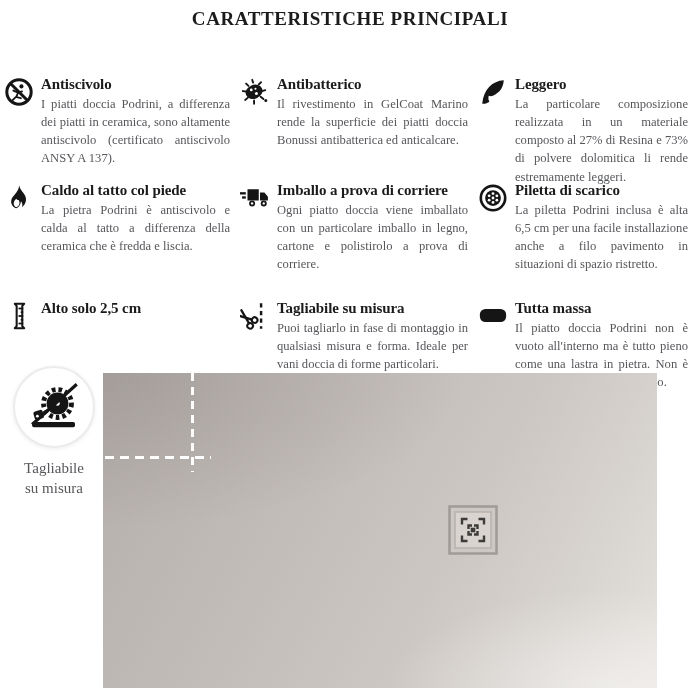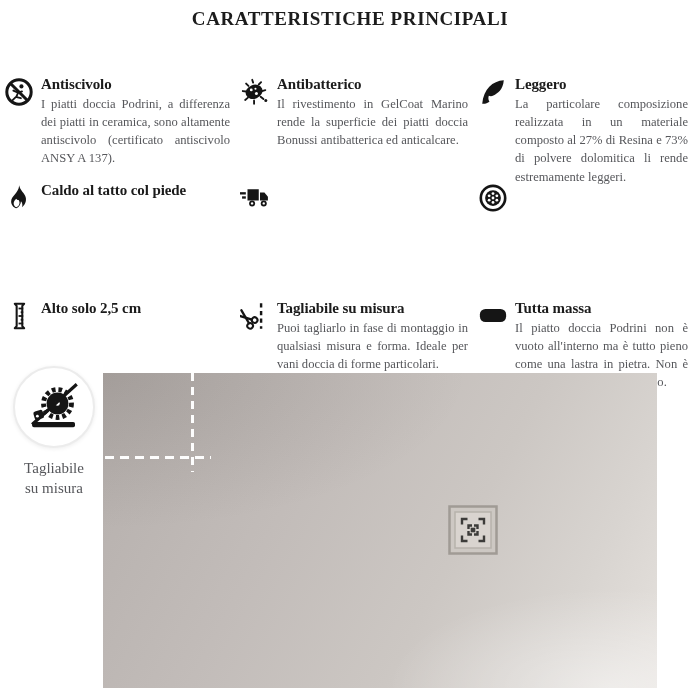--- a/index.html
+++ b/index.html
@@ -98,52 +98,61 @@
 
     <div class="feature">
       <span class="f-icon">
         <svg viewBox="0 0 32 32">
           <path d="M16.2,2.5 C16.9,7.3 20.6,9.9 22.4,13.4 C24.6,17.6 23.3,22.9 19.2,25.8 C20,23.6 19.6,21.3 18.1,19.5 C17.9,22.9 16.1,25.8 13.1,27 C9.9,26.1 7.6,23.1 7.6,19.7 C7.6,16.4 9.5,14.4 11.3,12.4 C13.6,9.9 15.9,7 16.2,2.5 Z" fill="#151515"></path>
           <path d="M15.6,18.2 C16.8,19.9 16.9,22 15.8,23.7 C15.1,24.8 14,25.6 12.8,25.9 C11.2,25 10.3,23.4 10.3,21.7 C10.3,19.5 11.8,18.2 13,16.8 C13.7,17.8 14.7,18.4 15.6,18.2 Z" fill="#fff"></path>
         </svg>
       </span>
       <div class="f-text">
         <h3 class="f-heading">Caldo al tatto col piede</h3>
+        <p class="f-body">La pietra Podrini è antiscivolo e calda al tatto a differenza della ceramica che è fredda e liscia.</p>
       </div>
     </div>
 
     <div class="feature">
       <span class="f-icon">
         <svg viewBox="0 0 36 28">
           <rect x="0" y="7" width="7" height="2.8" fill="#151515"></rect>
           <rect x="2.5" y="12" width="4.5" height="2.8" fill="#151515"></rect>
           <rect x="9" y="3.5" width="13.5" height="13.5" fill="#151515"></rect>
           <path d="M24,7.5 h5.3 l4.2,5 v4.5 h-9.5 z" fill="#151515"></path>
           <circle cx="14.5" cy="20.5" r="3.6" fill="#151515"></circle>
             <circle cx="14.5" cy="20.5" r="1.4" fill="#fff"></circle>
           <circle cx="28.5" cy="20.5" r="3.6" fill="#151515"></circle>
             <circle cx="28.5" cy="20.5" r="1.4" fill="#fff"></circle>
         </svg>
       </span>
+      <div class="f-text">
+        <h3 class="f-heading">Imballo a prova di corriere</h3>
+        <p class="f-body">Ogni piatto doccia viene imballato con un particolare imballo in legno, cartone e polistirolo a prova di corriere.</p>
+      </div>
     </div>
 
     <div class="feature">
       <span class="f-icon">
         <svg viewBox="0 0 32 32">
           <circle cx="16" cy="16" r="13" fill="none" stroke="#151515" stroke-width="2.8"></circle>
           <circle cx="16" cy="16" r="8.4" fill="#151515"></circle>
           <circle cx="16" cy="16" r="1.5" fill="#fff"></circle>
           <circle cx="16" cy="11.3" r="1.5" fill="#fff"></circle>
             <circle cx="20.1" cy="13.7" r="1.5" fill="#fff"></circle>
           <circle cx="20.1" cy="18.3" r="1.5" fill="#fff"></circle>
             <circle cx="16" cy="20.7" r="1.5" fill="#fff"></circle>
           <circle cx="11.9" cy="18.3" r="1.5" fill="#fff"></circle>
             <circle cx="11.9" cy="13.7" r="1.5" fill="#fff"></circle>
         </svg>
       </span>
+      <div class="f-text">
+        <h3 class="f-heading">Piletta di scarico</h3>
+        <p class="f-body">La piletta Podrini inclusa è alta 6,5 cm per una facile installazione anche a filo pavimento in situazioni di spazio ristretto.</p>
+      </div>
     </div>
 
     <div class="feature">
       <span class="f-icon">
         <svg viewBox="0 0 32 32">
           <path d="M11.5,3 h10 l-2,2.2 v21.6 l2,2.2 h-10 l2,-2.2 V5.2 Z" fill="none" stroke="#151515" stroke-width="2.2" stroke-linejoin="round"></path>
           <g stroke="#151515" stroke-width="1.9">
             <line x1="15.5" y1="8" x2="20.5" y2="8"></line>
             <line x1="17.8" y1="12" x2="20.5" y2="12"></line>
             <line x1="15.5" y1="16" x2="20.5" y2="16"></line>

